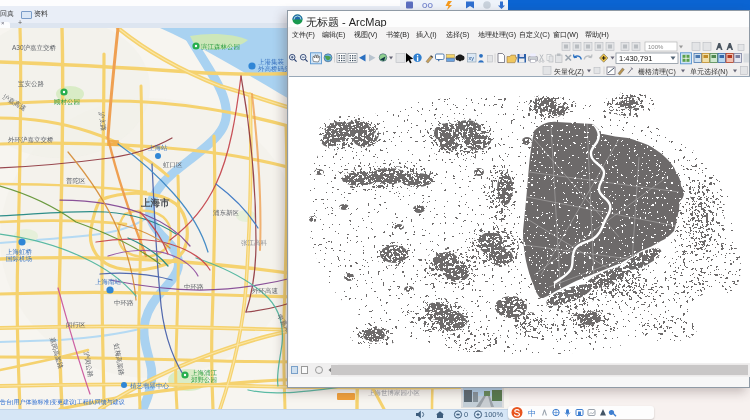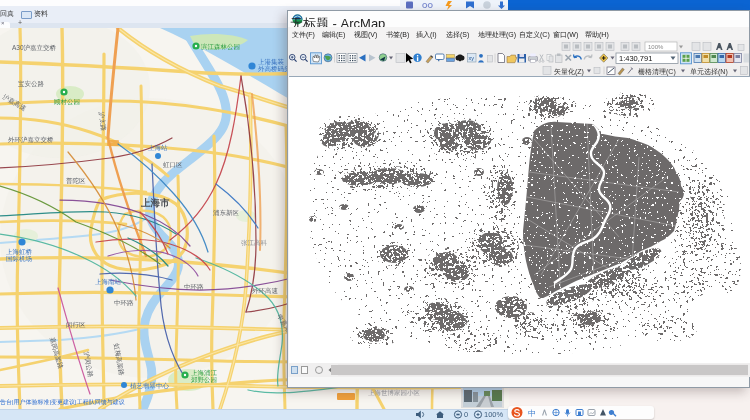--- a/index.html
+++ b/index.html
@@ -195,21 +195,21 @@
   <div class="abs" style="left:508px;top:0;width:242px;height:11px;background:#0b64d2;"></div>
   <div class="abs" style="left:508px;top:11px;width:242px;height:1px;background:#0a55b4;"></div>
 
   <div class="abs" id="arcmap" style="left:287px;top:10px;width:463px;height:378px;background:#f2f1f1;border:1px solid #8f9aa5;box-sizing:border-box;box-shadow:-4px 4px 10px rgba(80,60,60,0.3);">
     <div class="abs" style="left:0;top:0;width:461px;height:16px;background:#fdfdfd;"></div>
     <svg class="abs" style="left:4px;top:3px;" width="11" height="11" viewBox="0 0 11 11">
       <circle cx="5.5" cy="5.5" r="5" fill="#18984e"></circle>
       <path d="M0.5,5.5 A5,5 0 0 1 10.5,5.5 Z" fill="#2166ac"></path>
       <path d="M2,5.5 a3.5,3.5 0 0 1 7,0" fill="none" stroke="#cfe" stroke-width="0.8"></path>
     </svg>
-    <div class="abs" style="left:2px;top:3.5px;font-size:13px;color:#222;text-decoration:underline;">无标题 - ArcMap</div>
+    <div class="abs" style="left:18px;top:3.5px;font-size:11px;color:#222;text-decoration:underline;">无标题 - ArcMap</div>
     <div class="abs" style="left:0;top:16px;width:461px;height:13px;background:#f4f3f3;font-size:7px;color:#222;">
       <span style="position:absolute;left:4px;top:3px;">文件(F)</span>
       <span style="position:absolute;left:34px;top:3px;">编辑(E)</span>
       <span style="position:absolute;left:66px;top:3px;">视图(V)</span>
       <span style="position:absolute;left:98px;top:3px;">书签(B)</span>
       <span style="position:absolute;left:128px;top:3px;">插入(I)</span>
       <span style="position:absolute;left:158px;top:3px;">选择(S)</span>
       <span style="position:absolute;left:190px;top:3px;">地理处理(G)</span>
       <span style="position:absolute;left:231px;top:3px;">自定义(C)</span>
       <span style="position:absolute;left:265px;top:3px;">窗口(W)</span>

